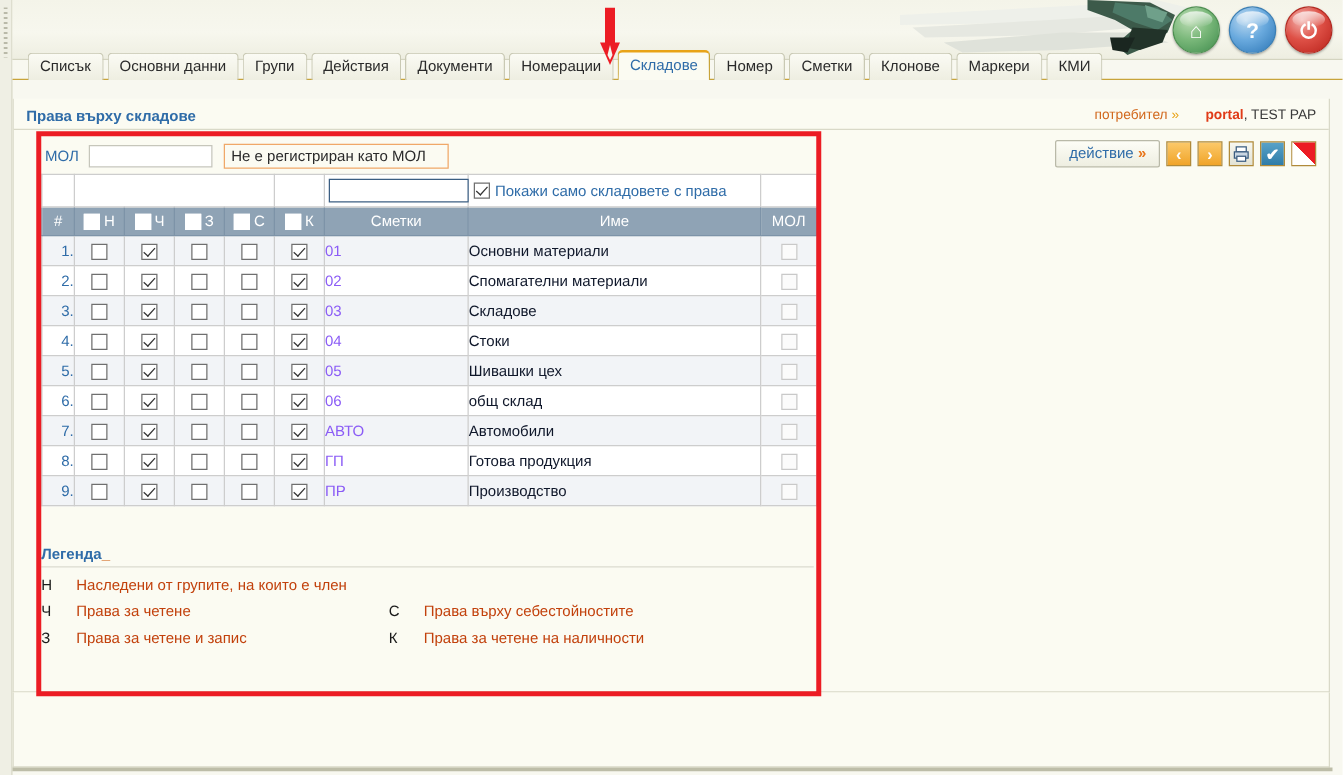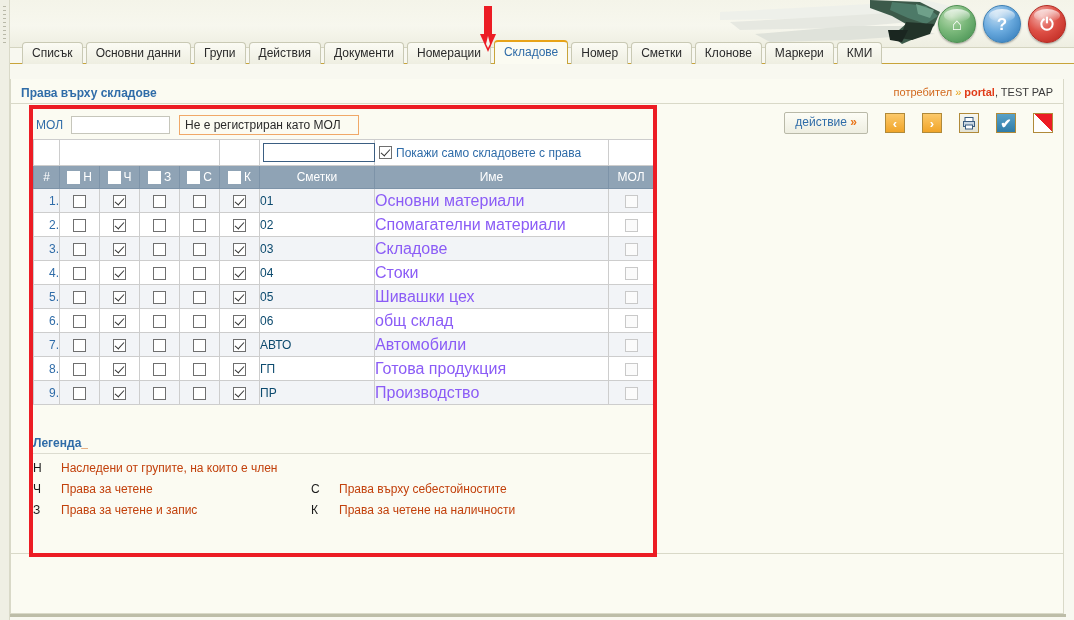--- a/index.html
+++ b/index.html
@@ -139,21 +139,21 @@
   .panel-title {
     position: absolute; left: 10px; top: 7px;
     font-size: 12px; font-weight: bold; color: #2f6ca8;
   }
   .breadcrumb {
     position: absolute; right: 10px; top: 7px;
     font-size: 11px; color: #d2691e;
     white-space: nowrap;
   }
   .breadcrumb .sep { color: #e8a317; }
-  .breadcrumb .acct { color: #e03b18; font-weight: bold; }
+  .breadcrumb .acct { color: #e03b18; font-weight: bold; margin-left: 18px; }
   .breadcrumb .plain { color: #3a3a3a; }
 
   .title-rule {
     position: absolute; left: 0; top: 24px; width: 1052px; height: 1px;
     background: #d9d9c8;
   }
 
   
   .red-box {
     position: absolute;
@@ -244,22 +244,22 @@
   }
   tr.head-row th .hcell {
     display: flex; align-items: center; justify-content: center; gap: 3px;
   }
 
   
   tr.data-row td { background: #ffffff; }
   tr.data-row.odd td { background: #f2f4f7; }
   td.c-num { text-align: right; padding-right: 6px; color: #2f6ca8; font-size: 12px; }
   td.c-chk { text-align: center; }
-  td.c-code { padding-left: 5px; color: #0c4a6e; font-size: 12px; }
-  td.c-name { padding-left: 5px; color: #8b5cf6; font-size: 16px; }
+  td.c-code { padding-left: 5px; color: #8b5cf6; font-size: 12px; }
+  td.c-name { padding-left: 5px; color: #0f172a; font-size: 12px; }
 
   
   .cb {
     display: inline-block;
     width: 13px; height: 13px;
     border: 1px solid #6f6f6f;
     background: #ffffff;
     box-sizing: border-box;
     position: relative;
     vertical-align: middle;
@@ -297,21 +297,21 @@
     grid-template-columns: 28px 250px 28px 1fr;
     row-gap: 7px;
     font-size: 12px;
   }
   .legend-key { color: #1a1a1a; }
   .legend-val { color: #c2410c; }
 
   
   .action-bar {
     position: absolute; right: 10px; top: 33px;
-    display: flex; align-items: center; gap: 17px; margin-left: 43px;
+    display: flex; align-items: center; gap: 5px; margin-left: 43px;
   }
   .btn-action {
     height: 20px; line-height: 18px;
     padding: 0 10px;
     border: 1px solid #b9b9a8;
     background: linear-gradient(to bottom, #fdfdf6, #eeeee1);
     border-radius: 2px;
     color: #2f6ca8;
     font-size: 12px;
     cursor: pointer;

